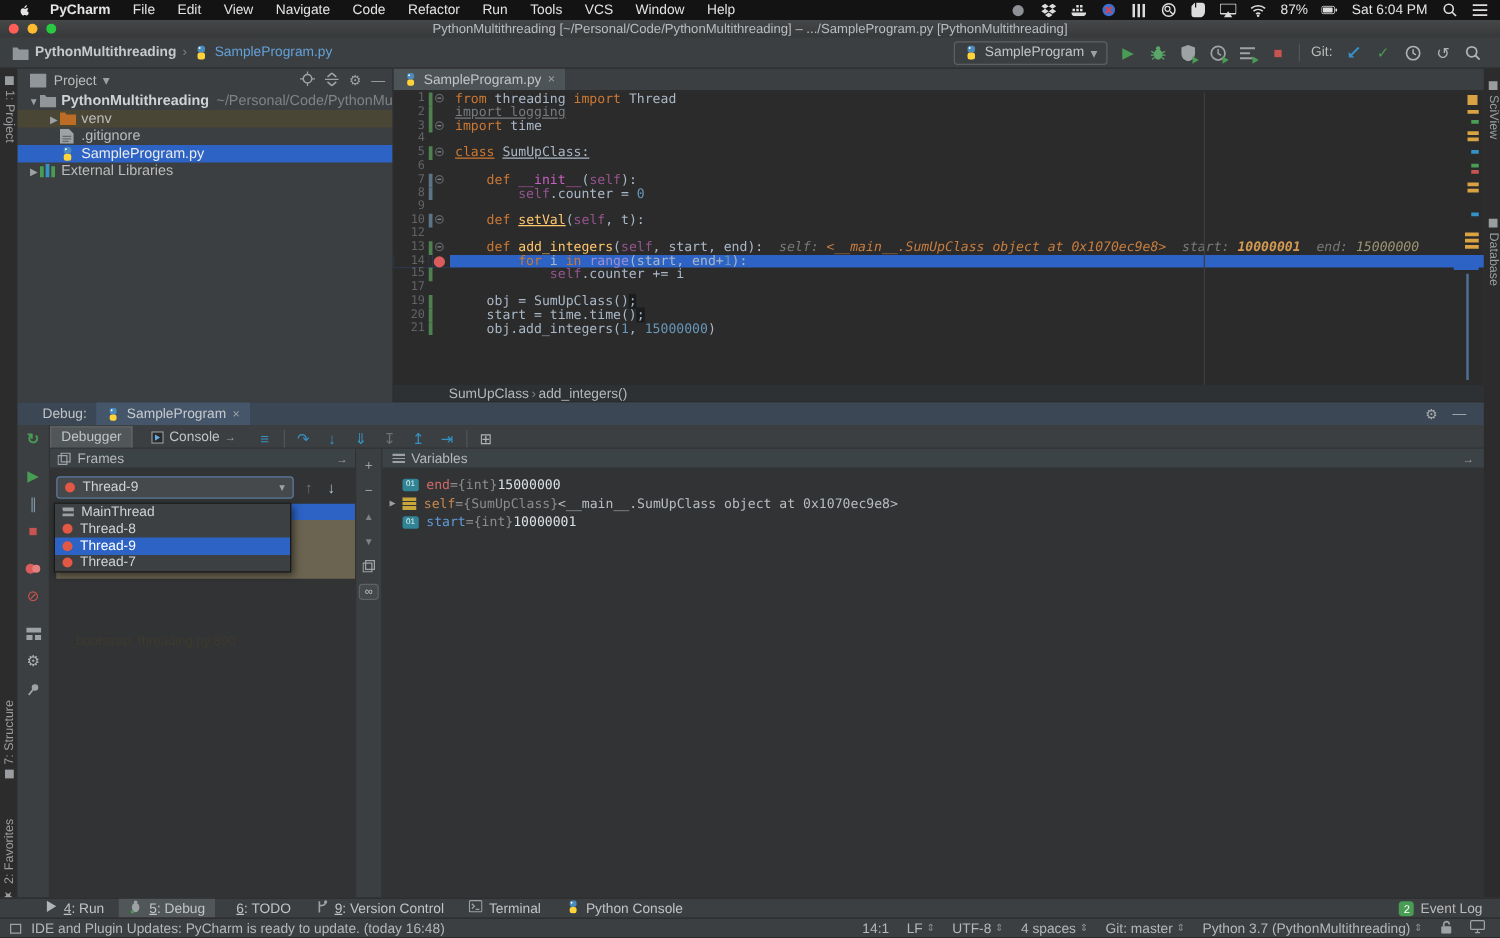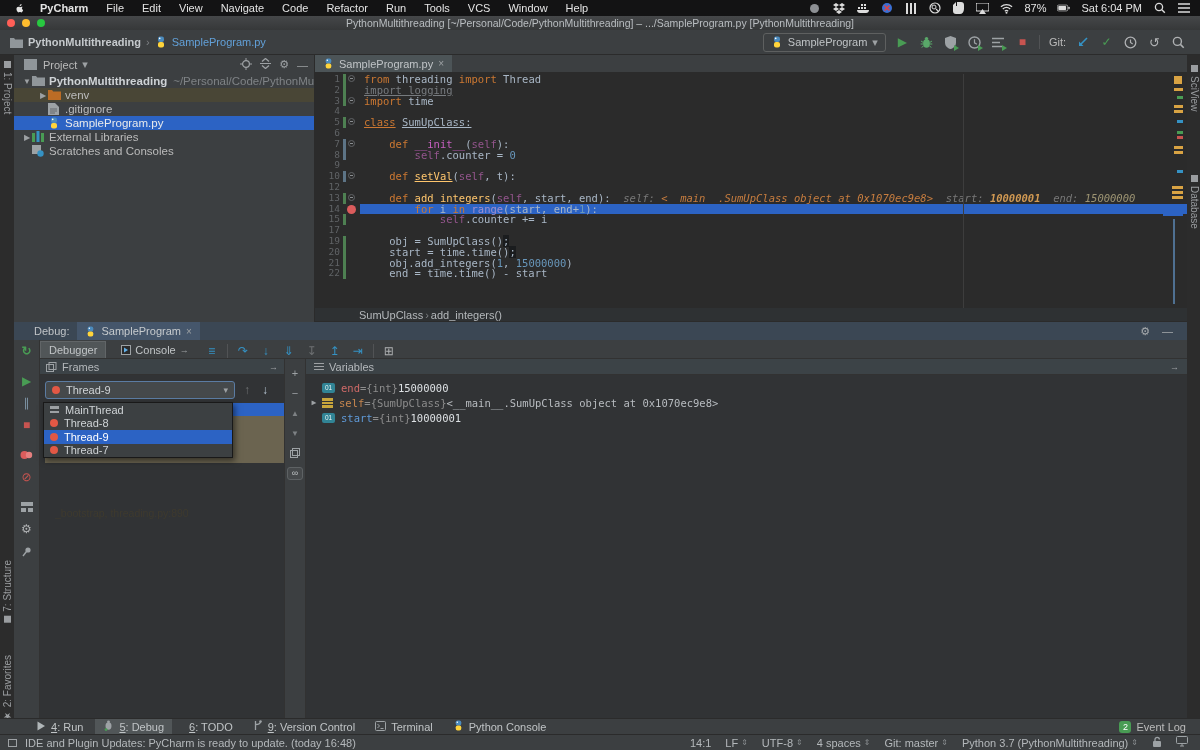--- a/index.html
+++ b/index.html
@@ -462,30 +462,20 @@
       <span class="tw-arrow" style="margin-left:8px">▶</span>
       <span class="tw-ic">
           <svg width="12" height="11" viewBox="0 0 12 11">
             <rect x="0" y="2" width="3" height="9" fill="#499c54"></rect>
             <rect x="4.5" y="0" width="3" height="11" fill="#3592c4"></rect>
             <rect x="9" y="2" width="3" height="9" fill="#499c54"></rect>
           </svg>
         </span>
       <span>External Libraries</span>
     </div>
-    <div class="tree-row">
-      <span style="width:18px;flex:none"></span>
-      <span class="tw-ic">
-          <svg width="12" height="12" viewBox="0 0 12 12">
-            <rect x="0" y="0" width="9" height="9" fill="#9da2a5"></rect>
-            <circle cx="8.5" cy="8.5" r="3.2" fill="#3592c4"></circle>
-          </svg>
-        </span>
-      <span>Scratches and Consoles</span>
-    </div>
   </div>
 
   <div id="editor" class="abs">
     <div id="editor-tabs">
       <div id="editor-tab">
         <svg width="11" height="11" viewBox="0 0 12 12">
             <rect x="3" y="0.5" width="6" height="5.5" rx="2" fill="#4b8bbe"></rect>
             <rect x="3" y="6" width="6" height="5.5" rx="2" fill="#ffd43b"></rect>
             <circle cx="4.7" cy="2.4" r="0.8" fill="#fff"></circle>
           </svg>
@@ -505,21 +495,20 @@
         <div class="cline"><span class="ln">9</span><span class="vcsbar"></span><span class="icol"></span><span class="codetext"></span></div>
         <div class="cline"><span class="ln">10</span><span class="vcsbar vcs-b"></span><span class="icol"><span class="fold-dot"></span></span><span class="codetext"><span class="s-t">    </span><span class="s-kw">def</span><span class="s-t"> </span><span class="s-fnu">setVal</span><span class="s-t">(</span><span class="s-self">self</span><span class="s-t">, t):</span></span></div>
         <div class="cline"><span class="ln">12</span><span class="vcsbar"></span><span class="icol"></span><span class="codetext"></span></div>
         <div class="cline"><span class="ln">13</span><span class="vcsbar vcs-g"></span><span class="icol"><span class="fold-dot"></span></span><span class="codetext"><span class="s-t">    </span><span class="s-kw">def</span><span class="s-t"> </span><span class="s-fn">add_integers</span><span class="s-t">(</span><span class="s-self">self</span><span class="s-t">, start, end):</span><span class="s-hint">  self: </span><span class="s-hintobj">&lt;__main__.SumUpClass object at 0x1070ec9e8&gt;</span><span class="s-hint">  start: </span><span class="s-hintnum">10000001</span><span class="s-hint">  end: </span><span class="s-hintend">15000000</span></span></div>
         <div class="cline exec"><span class="ln">14</span><span class="vcsbar vcs-g"></span><span class="icol"><span class="bp-dot"></span></span><span class="codetext"><span class="s-t">        </span><span class="s-kw">for</span><span class="s-t"> i </span><span class="s-kw">in</span><span class="s-t"> </span><span class="s-builtin">range</span><span class="s-t">(start, end+</span><span class="s-num">1</span><span class="s-t">):</span></span></div>
         <div class="cline"><span class="ln">15</span><span class="vcsbar vcs-g"></span><span class="icol"></span><span class="codetext"><span class="s-t">            </span><span class="s-self">self</span><span class="s-t">.counter += i</span></span></div>
         <div class="cline"><span class="ln">17</span><span class="vcsbar"></span><span class="icol"></span><span class="codetext"></span></div>
         <div class="cline"><span class="ln">19</span><span class="vcsbar vcs-g"></span><span class="icol"></span><span class="codetext"><span class="s-t">    obj = SumUpClass()</span><span class="s-semi">;</span></span></div>
         <div class="cline"><span class="ln">20</span><span class="vcsbar vcs-g"></span><span class="icol"></span><span class="codetext"><span class="s-t">    start = time.time()</span><span class="s-semi">;</span></span></div>
         <div class="cline"><span class="ln">21</span><span class="vcsbar vcs-g"></span><span class="icol"></span><span class="codetext"><span class="s-t">    obj.add_integers(</span><span class="s-num">1</span><span class="s-t">, </span><span class="s-num">15000000</span><span class="s-t">)</span></span></div>
-        <div class="cline"><span class="ln">22</span><span class="vcsbar vcs-g"></span><span class="icol"></span><span class="codetext"><span class="s-t">    end = time.time() - start</span></span></div>
       </div>
     <div id="margin-line" class="abs"></div>
     <div id="scroll-stripe" class="abs">
       <div id="insp-square"></div>
     <div class="mark" style="right: 4px; top: 14px; width: 9px; height: 2.5px; background: rgb(217, 163, 67);"></div>
         <div class="mark" style="right: 4px; top: 22px; width: 6px; height: 2.5px; background: rgb(73, 156, 84);"></div>
         <div class="mark" style="right: 4px; top: 31px; width: 9px; height: 2.5px; background: rgb(217, 163, 67);"></div>
         <div class="mark" style="right: 4px; top: 36px; width: 9px; height: 2.5px; background: rgb(217, 163, 67);"></div>
         <div class="mark" style="right: 4px; top: 46px; width: 6px; height: 2.5px; background: rgb(53, 146, 196);"></div>
         <div class="mark" style="right: 4px; top: 57px; width: 6px; height: 2.5px; background: rgb(73, 156, 84);"></div>

